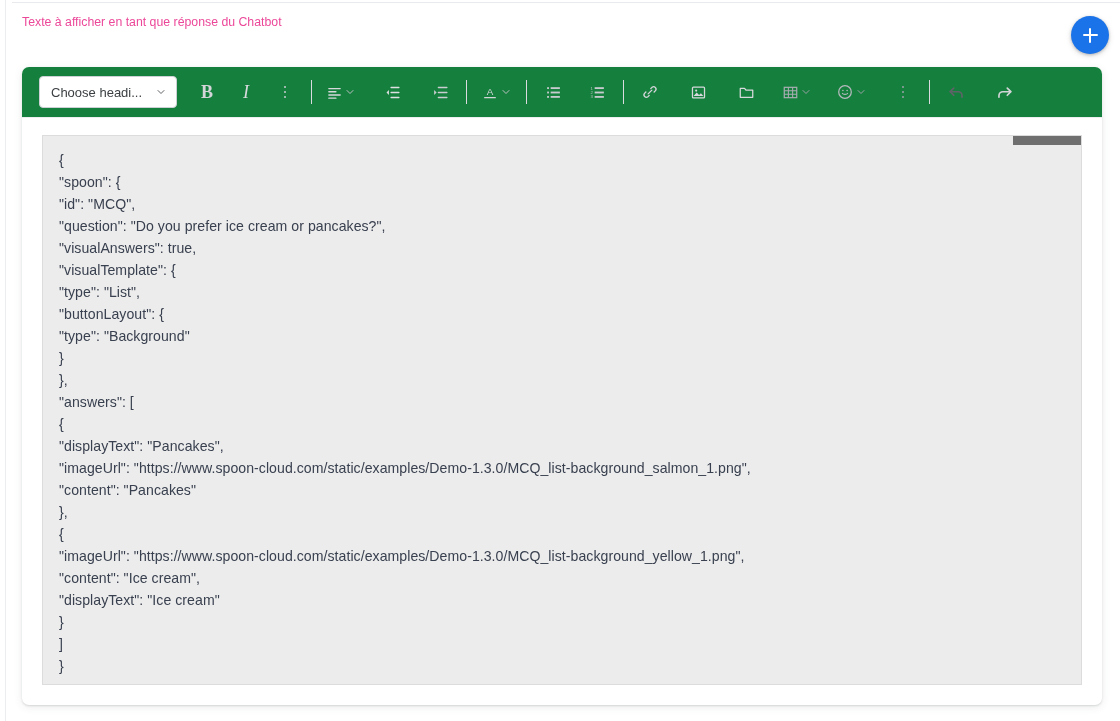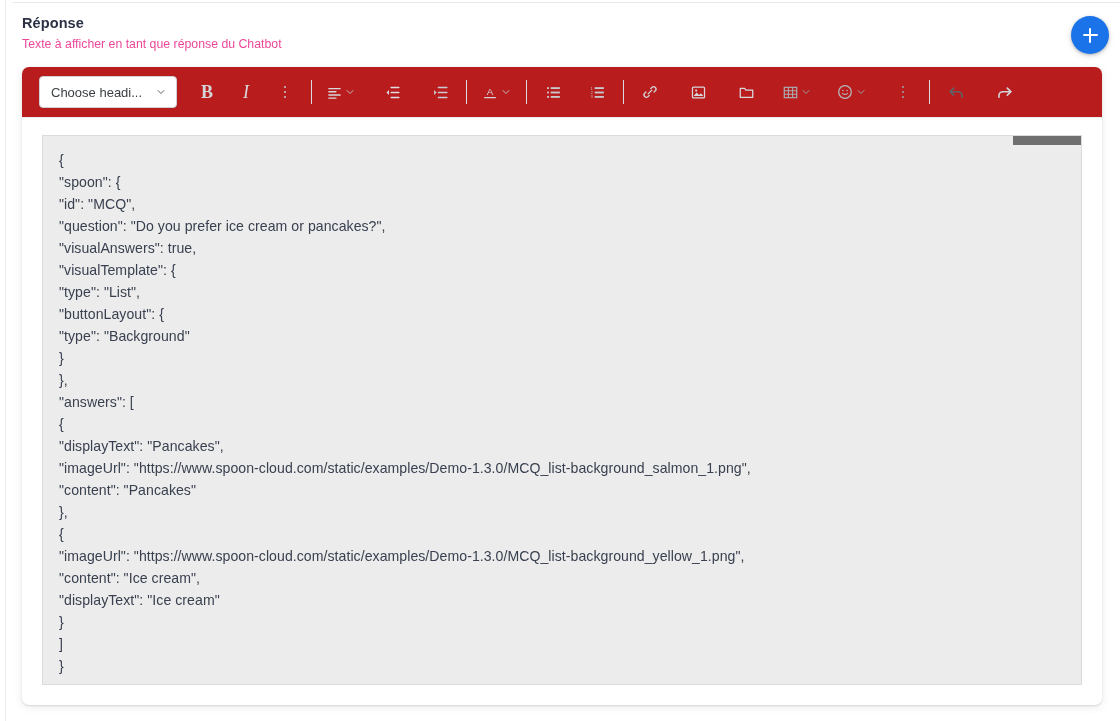--- a/index.html
+++ b/index.html
@@ -97,21 +97,21 @@
     background: #ffffff;
     border-radius: 7px;
     box-shadow: 0 1px 2px rgba(60,64,67,0.16), 0 2px 8px rgba(60,64,67,0.10);
     overflow: hidden;
   }
 
   
   .toolbar {
     position: relative;
     height: 51px;
-    background: #b91c1c;
+    background: #15803d;
     border-bottom: 1px solid #eceef0;
     display: flex;
     align-items: center;
     padding: 0 10px;
     gap: 0px;
   }
 
   .heading-select {
     display: flex;
     align-items: center;
@@ -229,21 +229,20 @@
 </style>
 </head>
 <body>
 
 <div id="app">
 
   <div class="top-rule"></div>
   <div class="left-rule"></div>
 
   <div class="header">
-    <div class="header-title">Réponse</div>
     <div class="header-sub">Texte à afficher en tant que réponse du Chatbot</div>
   </div>
 
   <button class="fab">
     <span class="plus-h"></span>
     <span class="plus-v"></span>
   </button>
 
   <div class="editor-card">
 

